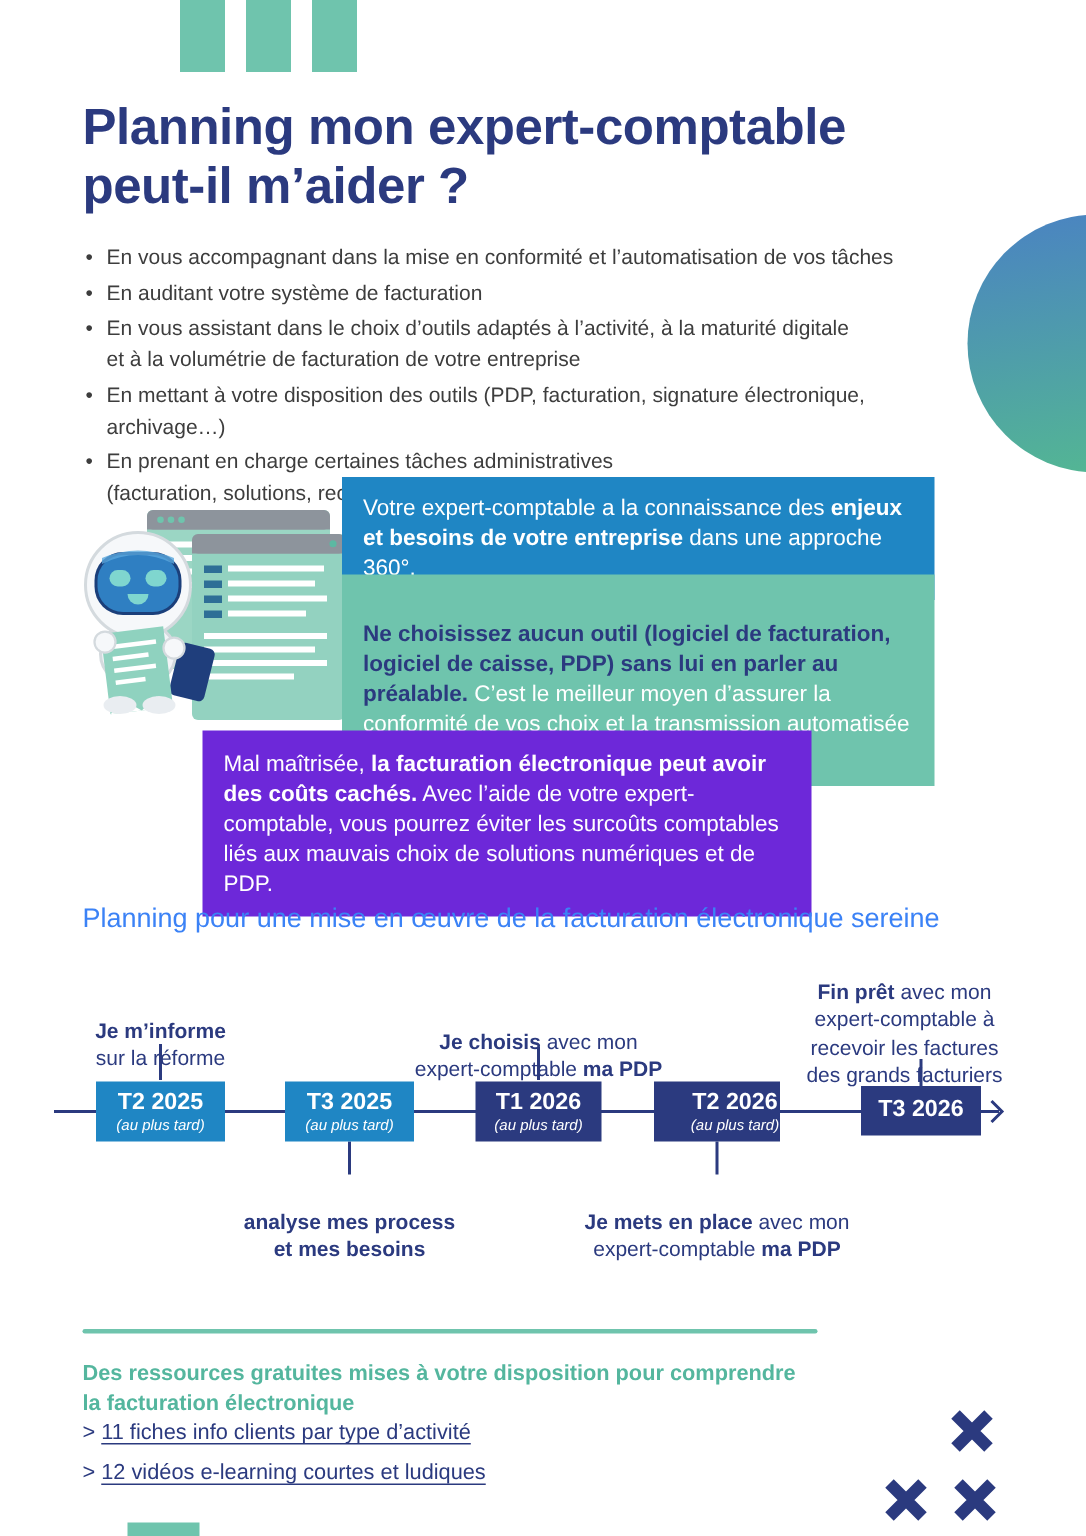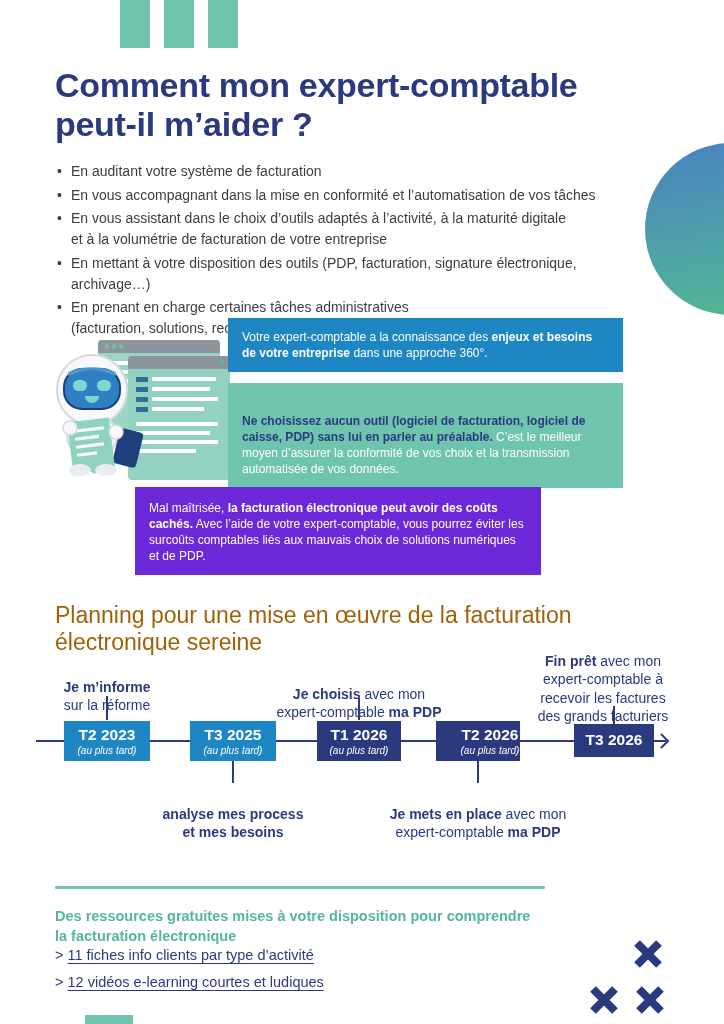--- a/index.html
+++ b/index.html
@@ -20,30 +20,30 @@
            font-size:34px; line-height:1.16; font-weight:600; letter-spacing:-0.3px; }
   .bullets { position:absolute; left:57px; top:161px; width:600px; list-style:none; }
   .bullets li { position:relative; padding-left:14px; color:#3d3d3d; font-size:14px;
                 line-height:1.48; margin-bottom:3px; white-space:pre-line; }
   .bullets li::before { content:"•"; position:absolute; left:0; top:0; color:#3d3d3d; }
 
   
   .robot { position:absolute; left:40px; top:310px; }
 
   
-  .box { position:absolute; font-size:12px; line-height:1.34; padding:11px 14px; color:#ffffff; }
+  .box { position:absolute; font-size:15px; line-height:1.34; padding:11px 14px; color:#ffffff; }
   .box strong { font-weight:bold; }
   .box1 { left:228px; top:318px; width:395px; min-height:54px; background:#1f86c4; }
   .box2 { left:228px; top:383px; width:395px; min-height:89px; background:#6fc4ad; padding-top:30px; }
   .box2 strong { color:#2b3a7f; }
   .box3 { left:135px; top:487px; width:406px; min-height:83px; background:#6d28d9; padding-top:13px; }
 
   
-  .h2-planning { position:absolute; left:55px; top:602px; width:640px; color:#a16207;
-                 font-size:23px; font-weight:500; }
+  .h2-planning { position:absolute; left:55px; top:602px; width:640px; color:#3b82f6;
+                 font-size:18px; font-weight:500; }
 
   
   .tl { position:absolute; left:0; top:630px; width:724px; height:240px; }
   .tl-axis { position:absolute; left:36px; top:110px; width:622px; height:2px; background:#2b3a7f; }
   .tl-arrow { position:absolute; left:652px; top:101px; }
   .conn { position:absolute; width:2px; background:#2b3a7f; }
   .tbox { position:absolute; text-align:center; color:#ffffff; padding-top:5px; }
   .tbox .q { font-weight:bold; font-size:15.5px; line-height:1.15; }
   .tbox .n { font-style:italic; font-size:10px; line-height:1.3; }
   .tbox .n:empty { display:none; }
@@ -69,27 +69,27 @@
 
   <div class="topbars">
     <span></span>
     <span></span>
     <span></span>
   </div>
 
   <div class="circle"></div>
 
   <h1 class="title">
-    <span>Comment mon expert-comptable</span><br>
+    <span>Planning mon expert-comptable</span><br>
     <span>peut-il m’aider ?</span>
   </h1>
 
   <ul class="bullets">
+    <li>En vous accompagnant dans la mise en conformité et l’automatisation de vos tâches</li>
     <li>En auditant votre système de facturation</li>
-    <li>En vous accompagnant dans la mise en conformité et l’automatisation de vos tâches</li>
     <li>En vous assistant dans le choix d’outils adaptés à l’activité, à la maturité digitale
 et à la volumétrie de facturation de votre entreprise</li>
     <li>En mettant à votre disposition des outils (PDP, facturation, signature électronique, archivage…)</li>
     <li>En prenant en charge certaines tâches administratives
 (facturation, solutions, recouvrement, suivi du statut des factures…)</li>
   </ul>
 
   <svg class="robot" width="195" height="172" viewBox="0 0 195 172">
 
     <g>
@@ -173,21 +173,21 @@
       <path d="M2 10 H14 M9 3 L16 10 L9 17" fill="none" stroke="#2b3a7f" stroke-width="2"></path>
     </svg>
 
     <div class="conn" style="left:106px; top:66px;  height:24px;"></div>
     <div class="conn" style="left:232px; top:131px; height:22px;"></div>
     <div class="conn" style="left:358px; top:68px;  height:22px;"></div>
     <div class="conn" style="left:477px; top:131px; height:22px;"></div>
     <div class="conn" style="left:613px; top:76px;  height:18px;"></div>
 
     <div class="tbox tbox-blue" style="left:64px; top:91px; width:86px; height:40px;">
-      <div class="q">T2 2023</div>
+      <div class="q">T2 2025</div>
       <div class="n">(au plus tard)</div>
     </div>
     <div class="tbox tbox-blue" style="left:190px; top:91px; width:86px; height:40px;">
       <div class="q">T3 2025</div>
       <div class="n">(au plus tard)</div>
     </div>
     <div class="tbox tbox-navy" style="left:317px; top:91px; width:84px; height:40px;">
       <div class="q">T1 2026</div>
       <div class="n">(au plus tard)</div>
     </div>

